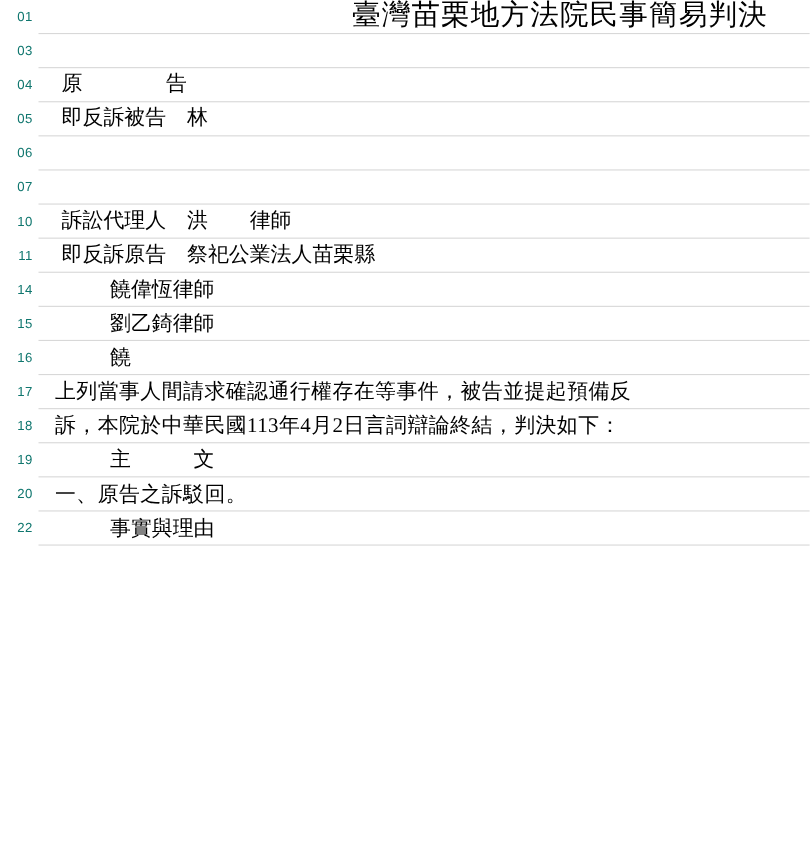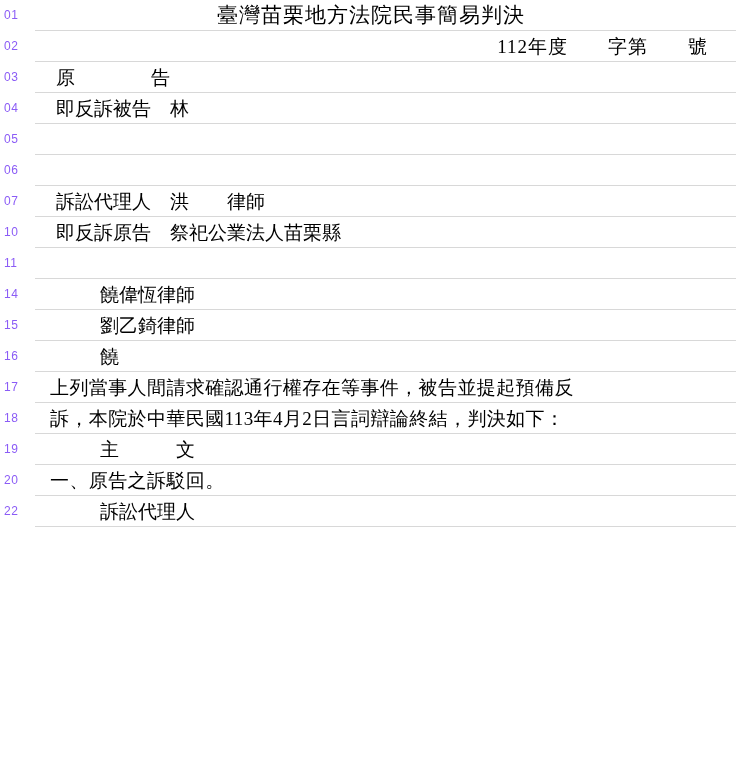--- a/index.html
+++ b/index.html
@@ -23,24 +23,24 @@
   .line {
     position: relative;
     height: 31px;
     box-sizing: border-box;
   }
   .lineno {
     position: absolute;
     left: 4px;
     top: 0;
     width: 26px;
-    text-align: left;
+    text-align: right;
     font-family: "Liberation Sans", sans-serif;
     font-size: 12px;
-    color: #8b5cf6;
+    color: #0f766e;
     line-height: 31px;
     letter-spacing: 0.5px;
   }
   .sep {
     position: absolute;
     left: 35px;
     right: 0;
     bottom: 0;
     border-bottom: 1px solid #d8d8d8;
     height: 0;
@@ -50,51 +50,47 @@
     left: 44px;
     right: 8px;
     top: 0;
     height: 31px;
     line-height: 31px;
     font-size: 19px;
     white-space: pre;
     font-family: "Liberation Serif", "DejaVu Serif", serif;
   }
   .c-title {
-    text-align: center;
-    font-size: 21px;
+    text-align: right;
+    font-size: 26px;
     letter-spacing: 1px;
     padding-right: 30px;
+    font-family: Liberation Mono, monospace;
   }
   .c-right {
     text-align: right;
     padding-right: 20px;
     letter-spacing: 1px;
   }
-  .c-indent1 { padding-left: 12px; }
+  .c-indent1 { padding-left: 12px; margin-top: 30px; }
   .c-indent2 { padding-left: 56px; }
   .c-redact {
     padding-left: 12px;
     color: #e9e9e9;
     letter-spacing: 1px;
   }
   .c-body { padding-left: 6px; letter-spacing: 0.4px; }
 </style>
 </head>
 <body>
 
 <div id="doc">
     <div class="line">
       <div class="lineno">01</div>
       <div class="content c-title">臺灣苗栗地方法院民事簡易判決</div>
-      <div class="sep"></div>
-    </div>
-    <div class="line">
-      <div class="lineno">02</div>
-      <div class="content c-right">112年度　　字第　　號</div>
       <div class="sep"></div>
     </div>
     <div class="line">
       <div class="lineno">03</div>
       <div class="content c-indent1">原　　　　告</div>
       <div class="sep"></div>
     </div>
     <div class="line">
       <div class="lineno">04</div>
       <div class="content c-indent1">即反訴被告　林</div>
@@ -155,16 +151,16 @@
       <div class="content c-indent2">主　　　文</div>
       <div class="sep"></div>
     </div>
     <div class="line">
       <div class="lineno">20</div>
       <div class="content c-body">一、原告之訴駁回。</div>
       <div class="sep"></div>
     </div>
     <div class="line">
       <div class="lineno">22</div>
-      <div class="content c-indent2">訴訟代理人</div>
+      <div class="content c-indent2">事實與理由</div>
       <div class="sep"></div>
     </div>
   </div>
 
 </body></html>

